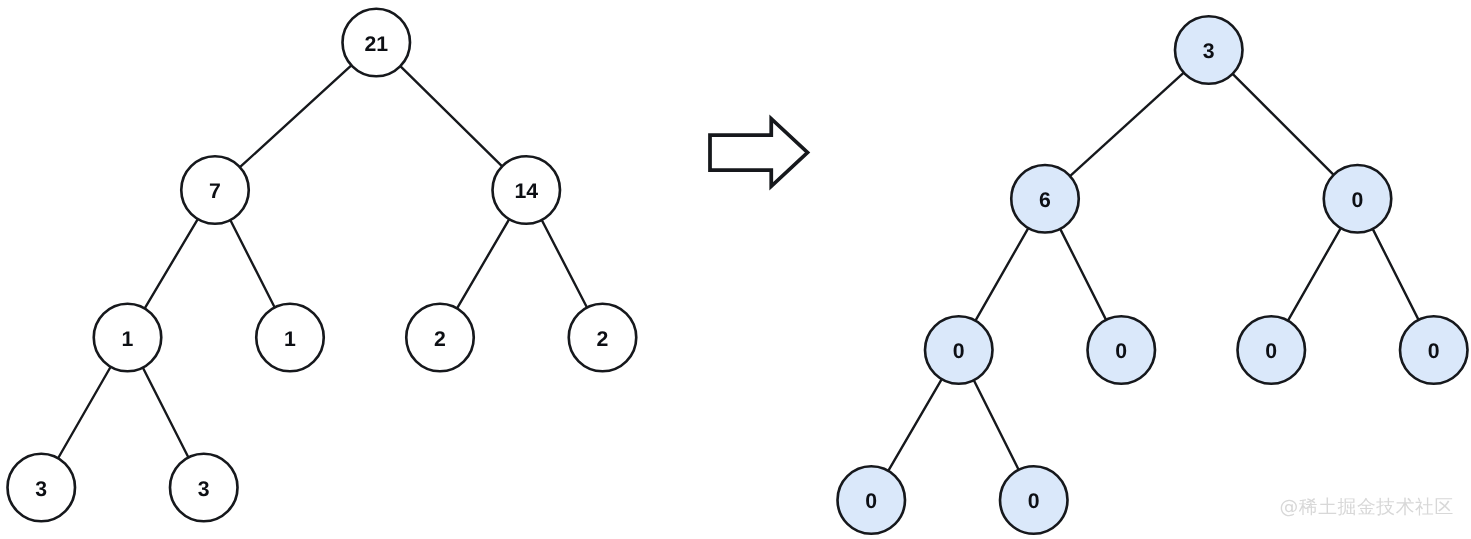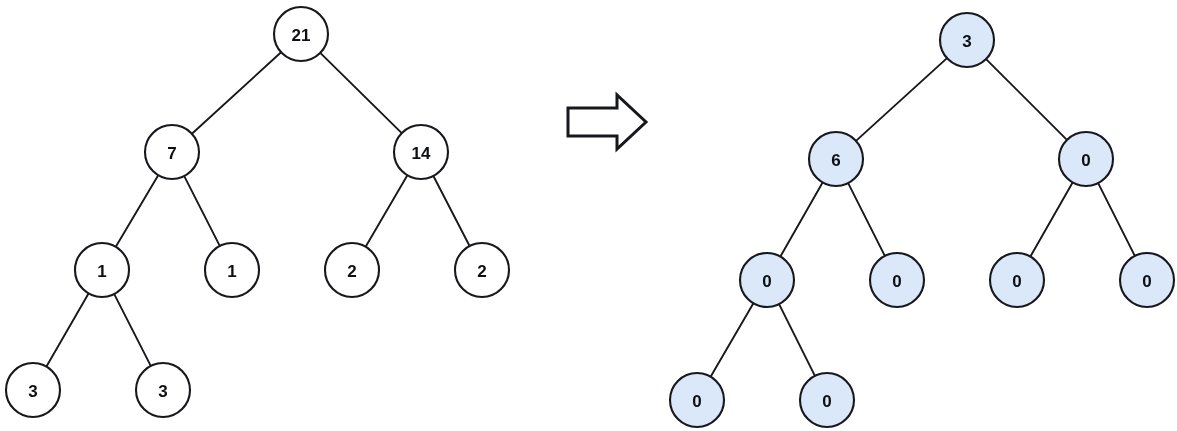--- a/index.html
+++ b/index.html
@@ -174,14 +174,15 @@
           <circle cx="827" cy="400" r="27" class="node-circle filled" fill="#dae8fa" stroke="#16181c"></circle>
           <text x="827" y="401" class="node-label" fill="#0d0f14">0</text>
         </g>
       </g>
 
     <g id="arrow-group">
       <path id="arrow-path" class="arrow-shape" d="M 568 108 L 617 108 L 617 95 L 646 122 L 617 149 L 617 136 L 568 136 Z"></path>
     </g>
   </svg>
 
+  <div class="watermark">@稀土掘金技术社区</div>
 
 </div>
 
 </body></html>

